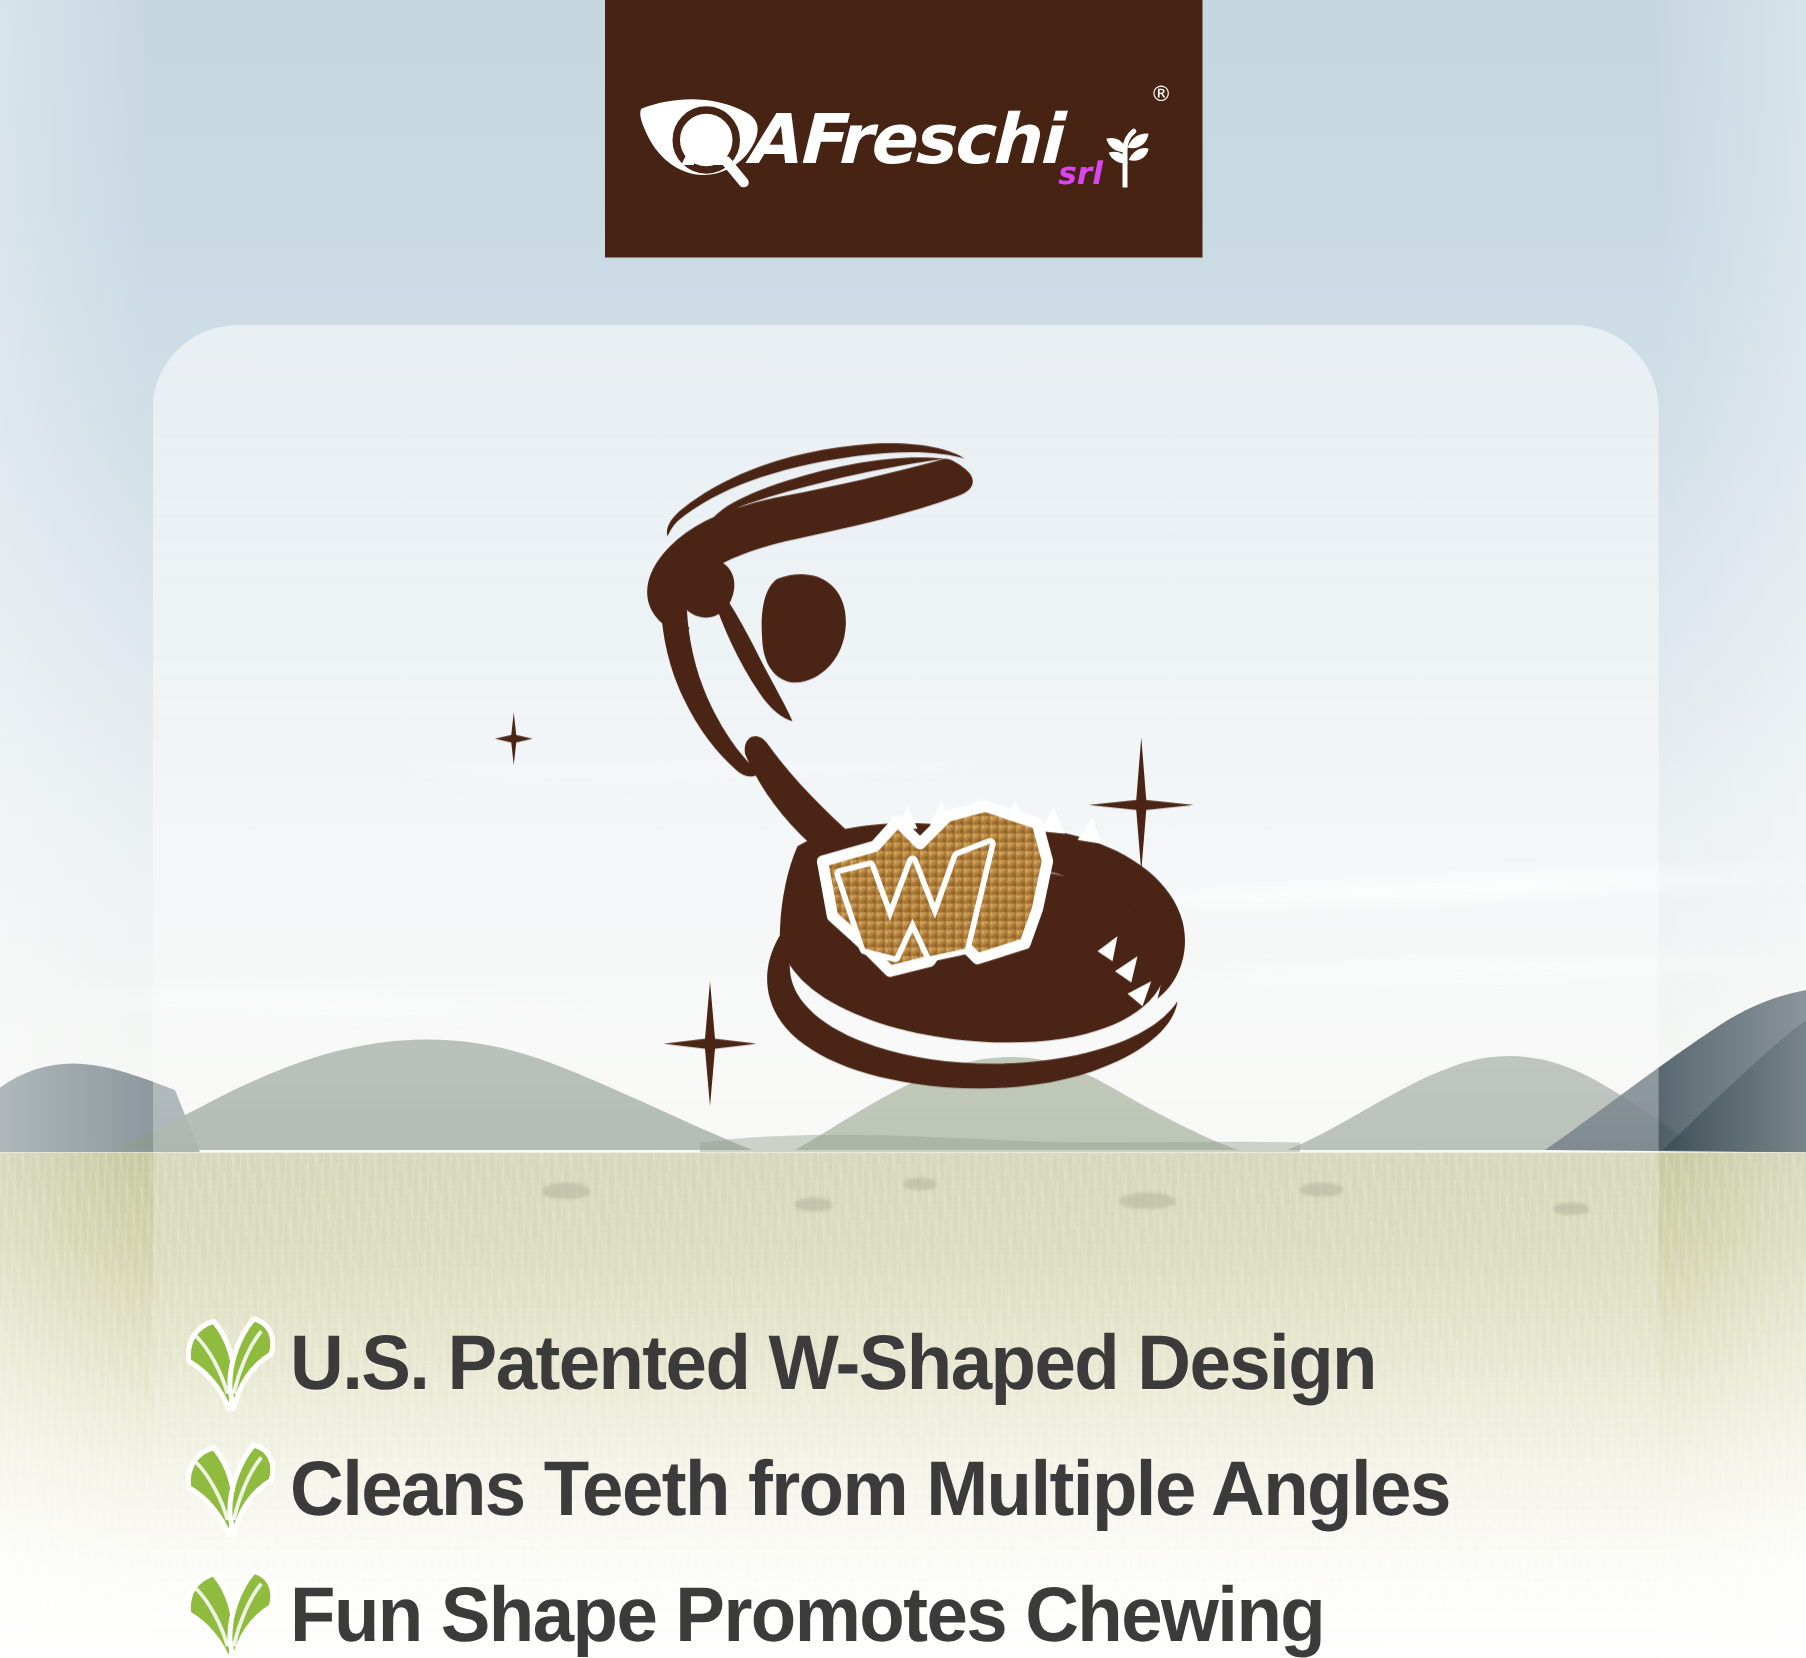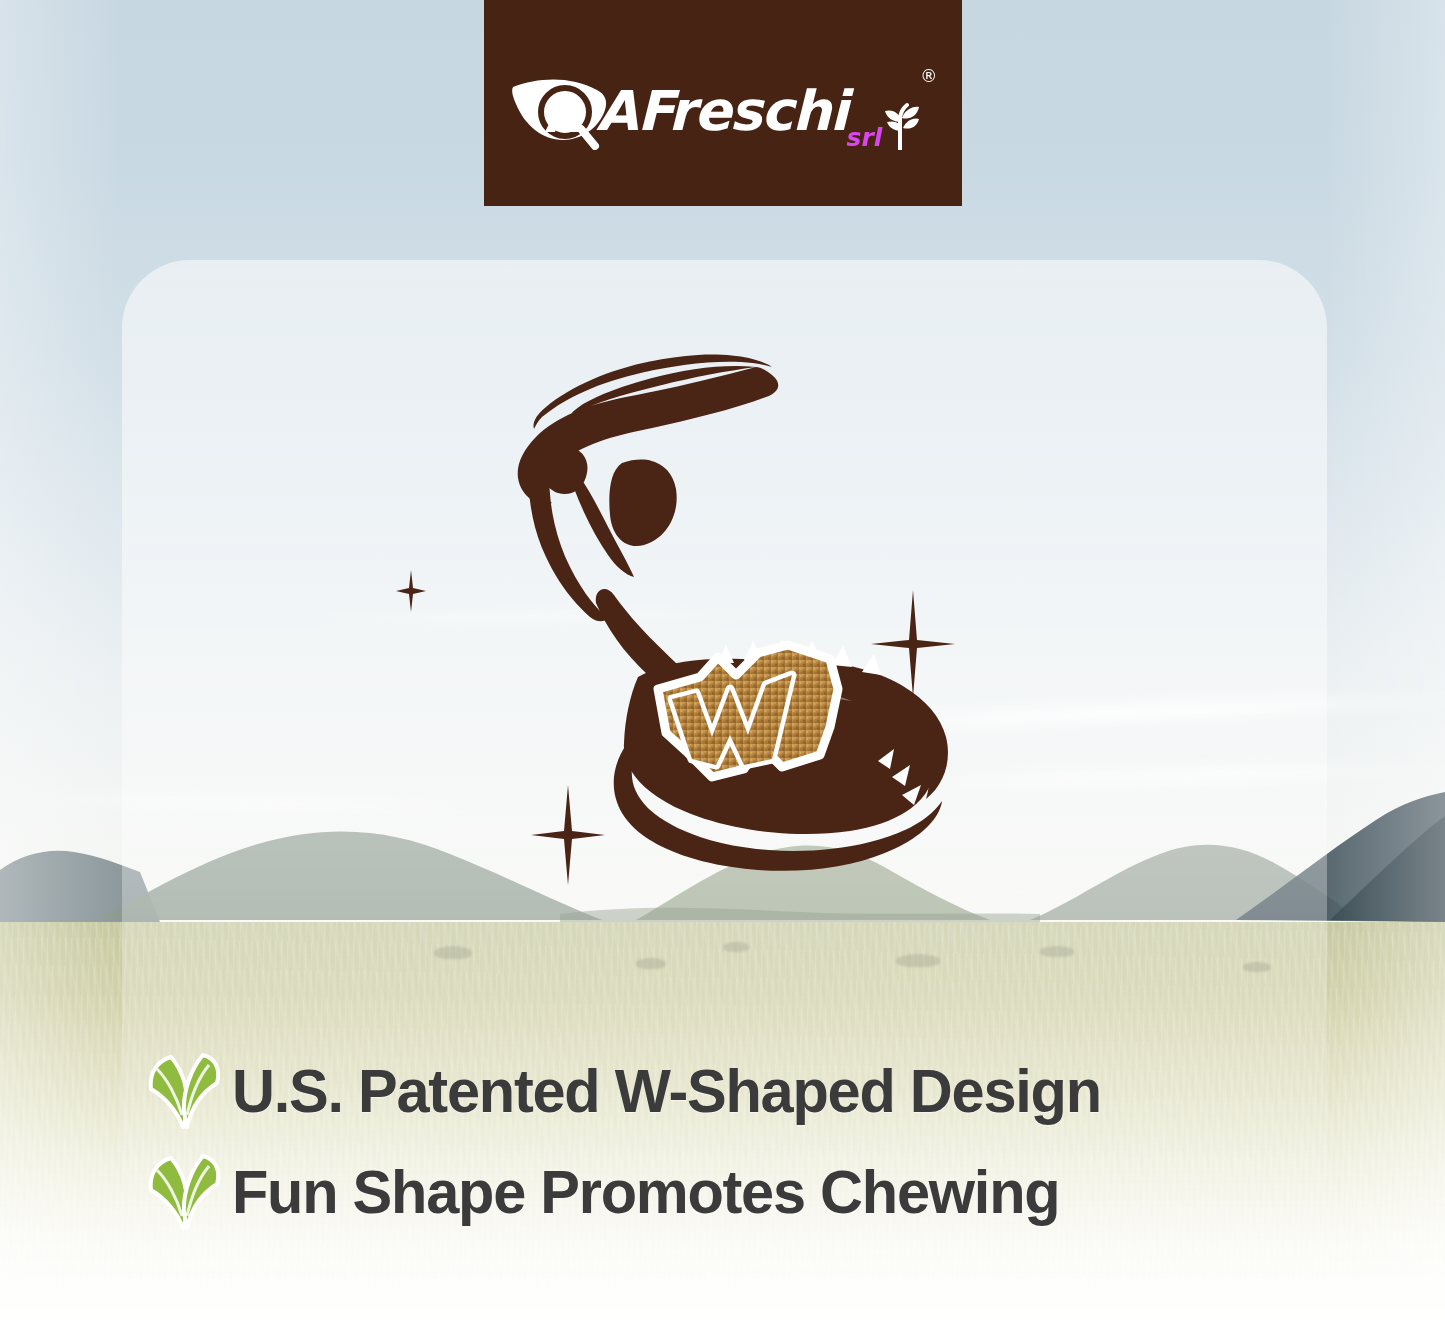--- a/index.html
+++ b/index.html
@@ -400,20 +400,31 @@
         <svg width="78" height="76" viewBox="0 0 78 76" aria-hidden="true">
           <path d="M36,74 C30,58 18,44 4,36 C2,20 10,8 24,4 C36,18 42,38 40,58 C39,65 38,70 36,74 Z" fill="#8fbb3e" stroke="#ffffff" stroke-width="4" stroke-linejoin="round"></path>
           <path d="M40,74 C44,56 54,40 70,30 C74,16 68,5 56,2 C44,16 36,38 37,58 C38,65 39,70 40,74 Z" fill="#8fbb3e" stroke="#ffffff" stroke-width="4" stroke-linejoin="round"></path>
           <path d="M10,16 C20,26 30,44 35,62" stroke="#ffffff" stroke-width="3" fill="none" opacity=".85"></path>
           <path d="M62,12 C52,24 44,44 40,62" stroke="#ffffff" stroke-width="3" fill="none" opacity=".85"></path>
         </svg>
       </span>
       <span class="bullet-text">U.S. Patented W-Shaped Design</span>
     </div>
 
+    <div class="bullet-row">
+      <span class="leaf-icon">
+        <svg width="78" height="76" viewBox="0 0 78 76" aria-hidden="true">
+          <path d="M36,74 C30,58 18,44 4,36 C2,20 10,8 24,4 C36,18 42,38 40,58 C39,65 38,70 36,74 Z" fill="#8fbb3e" stroke="#ffffff" stroke-width="4" stroke-linejoin="round"></path>
+          <path d="M40,74 C44,56 54,40 70,30 C74,16 68,5 56,2 C44,16 36,38 37,58 C38,65 39,70 40,74 Z" fill="#8fbb3e" stroke="#ffffff" stroke-width="4" stroke-linejoin="round"></path>
+          <path d="M10,16 C20,26 30,44 35,62" stroke="#ffffff" stroke-width="3" fill="none" opacity=".85"></path>
+          <path d="M62,12 C52,24 44,44 40,62" stroke="#ffffff" stroke-width="3" fill="none" opacity=".85"></path>
+        </svg>
+      </span>
+      <span class="bullet-text">Cleans Teeth from Multiple Angles</span>
+    </div>
 
     <div class="bullet-row">
       <span class="leaf-icon">
         <svg width="78" height="76" viewBox="0 0 78 76" aria-hidden="true">
           <path d="M36,74 C30,58 18,44 4,36 C2,20 10,8 24,4 C36,18 42,38 40,58 C39,65 38,70 36,74 Z" fill="#8fbb3e" stroke="#ffffff" stroke-width="4" stroke-linejoin="round"></path>
           <path d="M40,74 C44,56 54,40 70,30 C74,16 68,5 56,2 C44,16 36,38 37,58 C38,65 39,70 40,74 Z" fill="#8fbb3e" stroke="#ffffff" stroke-width="4" stroke-linejoin="round"></path>
           <path d="M10,16 C20,26 30,44 35,62" stroke="#ffffff" stroke-width="3" fill="none" opacity=".85"></path>
           <path d="M62,12 C52,24 44,44 40,62" stroke="#ffffff" stroke-width="3" fill="none" opacity=".85"></path>
         </svg>
       </span>

